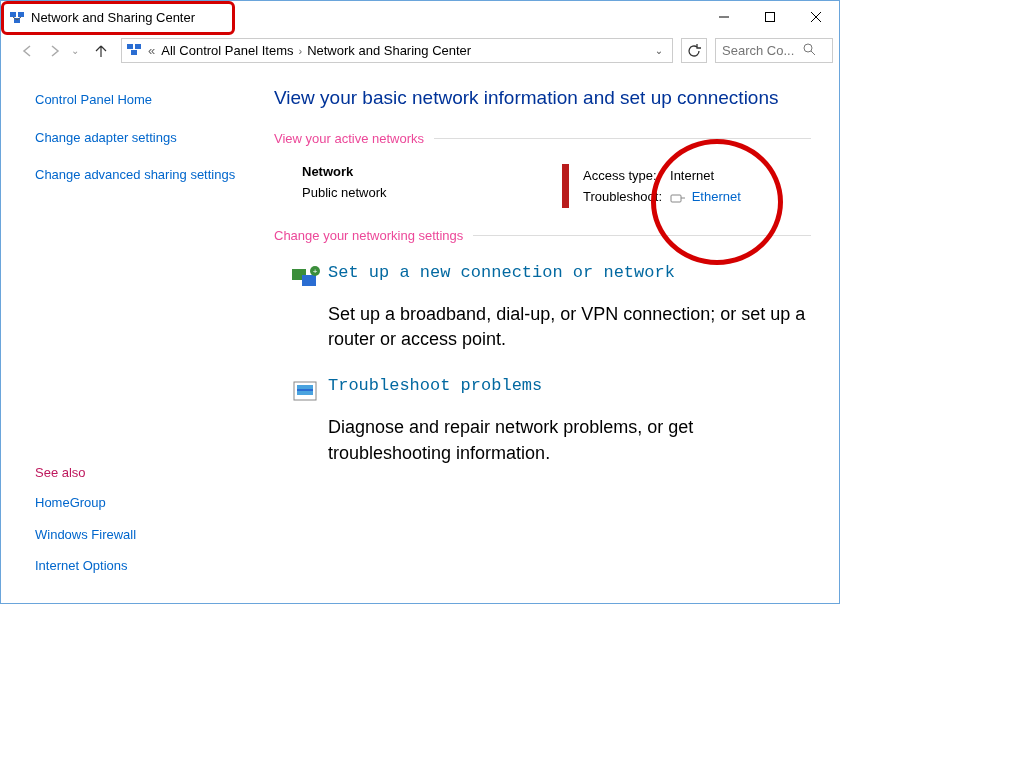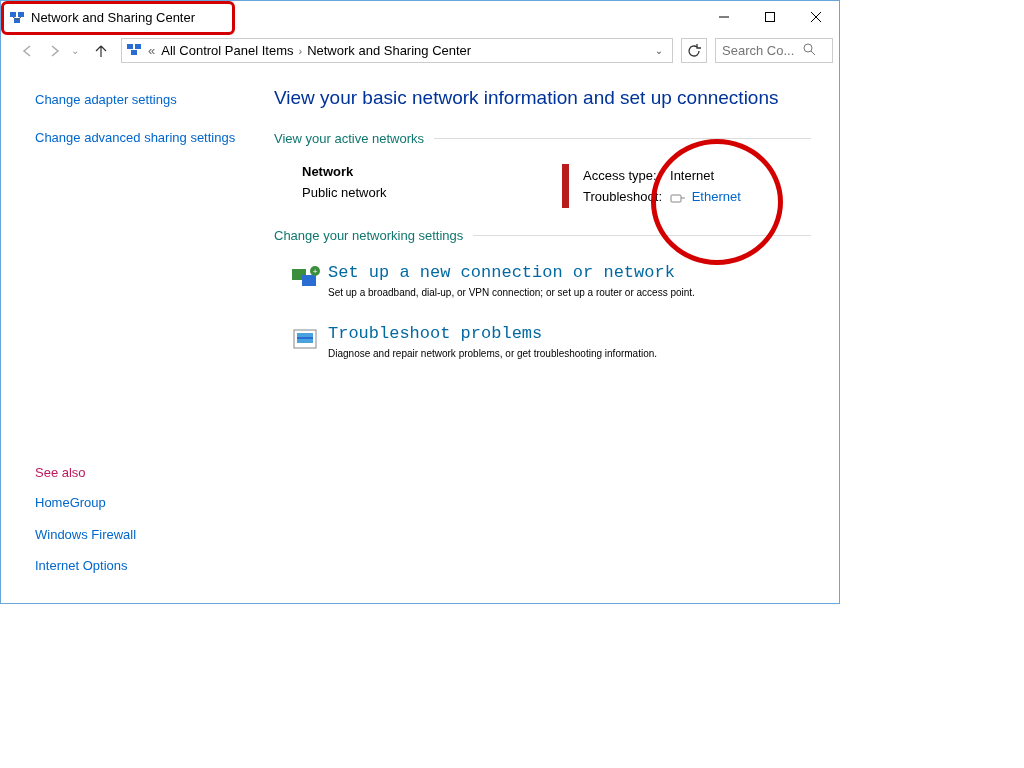--- a/index.html
+++ b/index.html
@@ -28,34 +28,34 @@
   .searchbox { width:118px; height:25px; border:1px solid #ccc; display:flex; align-items:center; padding:0 4px; color:#777; }
   .searchbox input { border:none; outline:none; width:82px; font-size:13px; color:#777; background:transparent; }
   
   .body { display:flex; height:calc(100% - 68px); }
   .sidebar { width:255px; padding:22px 16px 14px 34px; display:flex; flex-direction:column; }
   .sidebar a { color:#0066cc; text-decoration:none; display:block; margin-bottom:20px; line-height:1.35; font-size:13px; }
   .sidebar .see-also { color:#be185d; margin-top:auto; margin-bottom:14px; font-size:13px; }
   .sidebar .see-links a { margin-bottom:14px; }
   .main { flex:1; padding:18px 28px 0 18px; }
   .main h1 { color:#003399; font-weight:400; font-size:19px; margin:0 0 22px 0; }
-  .section-title { font-size:13px; color:#0f766e; display:flex; align-items:center; margin-bottom:12px; }
+  .section-title { font-size:13px; color:#ec4899; display:flex; align-items:center; margin-bottom:12px; }
   .section-title .line { flex:1; height:1px; background:#ddd; margin-left:10px; }
   .net-row { display:flex; padding:6px 0 20px 28px; }
   .net-left { width:260px; }
   .net-left .nm { font-weight:700; margin-bottom:6px; }
   .net-right { border-left:7px solid #b91c1c; padding-left:12px; font-size:13px; }
   .net-right table td { padding:2px 6px 2px 0; vertical-align:middle; }
   .linkish { color:#0066cc; }
   .settings-list { padding:8px 0 0 10px; }
   .setting { display:flex; margin-bottom:24px; }
   .setting .icon-box { width:44px; display:flex; justify-content:center; padding-top:2px; }
   .setting .txt { flex:1; }
   .setting .txt a { color:#0369a1; text-decoration:none; font-size:17px;font-family:Liberation Mono, monospace; }
-  .setting .txt .desc { margin-top:4px; font-size:10px; line-height:1.4; }
+  .setting .txt .desc { margin-top:20px; font-size:18px; line-height:1.4; }
   
   .annot-title { position:absolute; left:0; top:0; width:234px; height:34px; border:3px solid #d40000; border-radius:6px; pointer-events:none; }
   .annot-circle { position:absolute; left:650px; top:138px; width:132px; height:126px; border:5px solid #d40000; border-radius:50%; pointer-events:none; }
   
   .cp-icon { width:16px; height:16px; }
   .eth-icon { display:inline-block; width:16px; height:10px; vertical-align:middle; margin-right:2px; }
 </style>
 </head>
 <body>
 
@@ -142,20 +142,21 @@
       <input placeholder="Search Co..." style="">
       <span><svg width="14" height="14">
             <circle cx="6" cy="6" r="4" stroke="#777" fill="none"></circle>
             <line x1="9" y1="9" x2="13" y2="13" stroke="#777"></line>
           </svg></span>
     </div>
   </div>
 
   <div class="body">
     <div class="sidebar">
+      <a>Control Panel Home</a>
       <a>Change adapter settings</a>
       <a>Change advanced sharing settings</a>
 
       <div class="see-also">See also</div>
       <div class="see-links">
         <a>HomeGroup</a>
         <a>Windows Firewall</a>
         <a>Internet Options</a>
       </div>
     </div>

